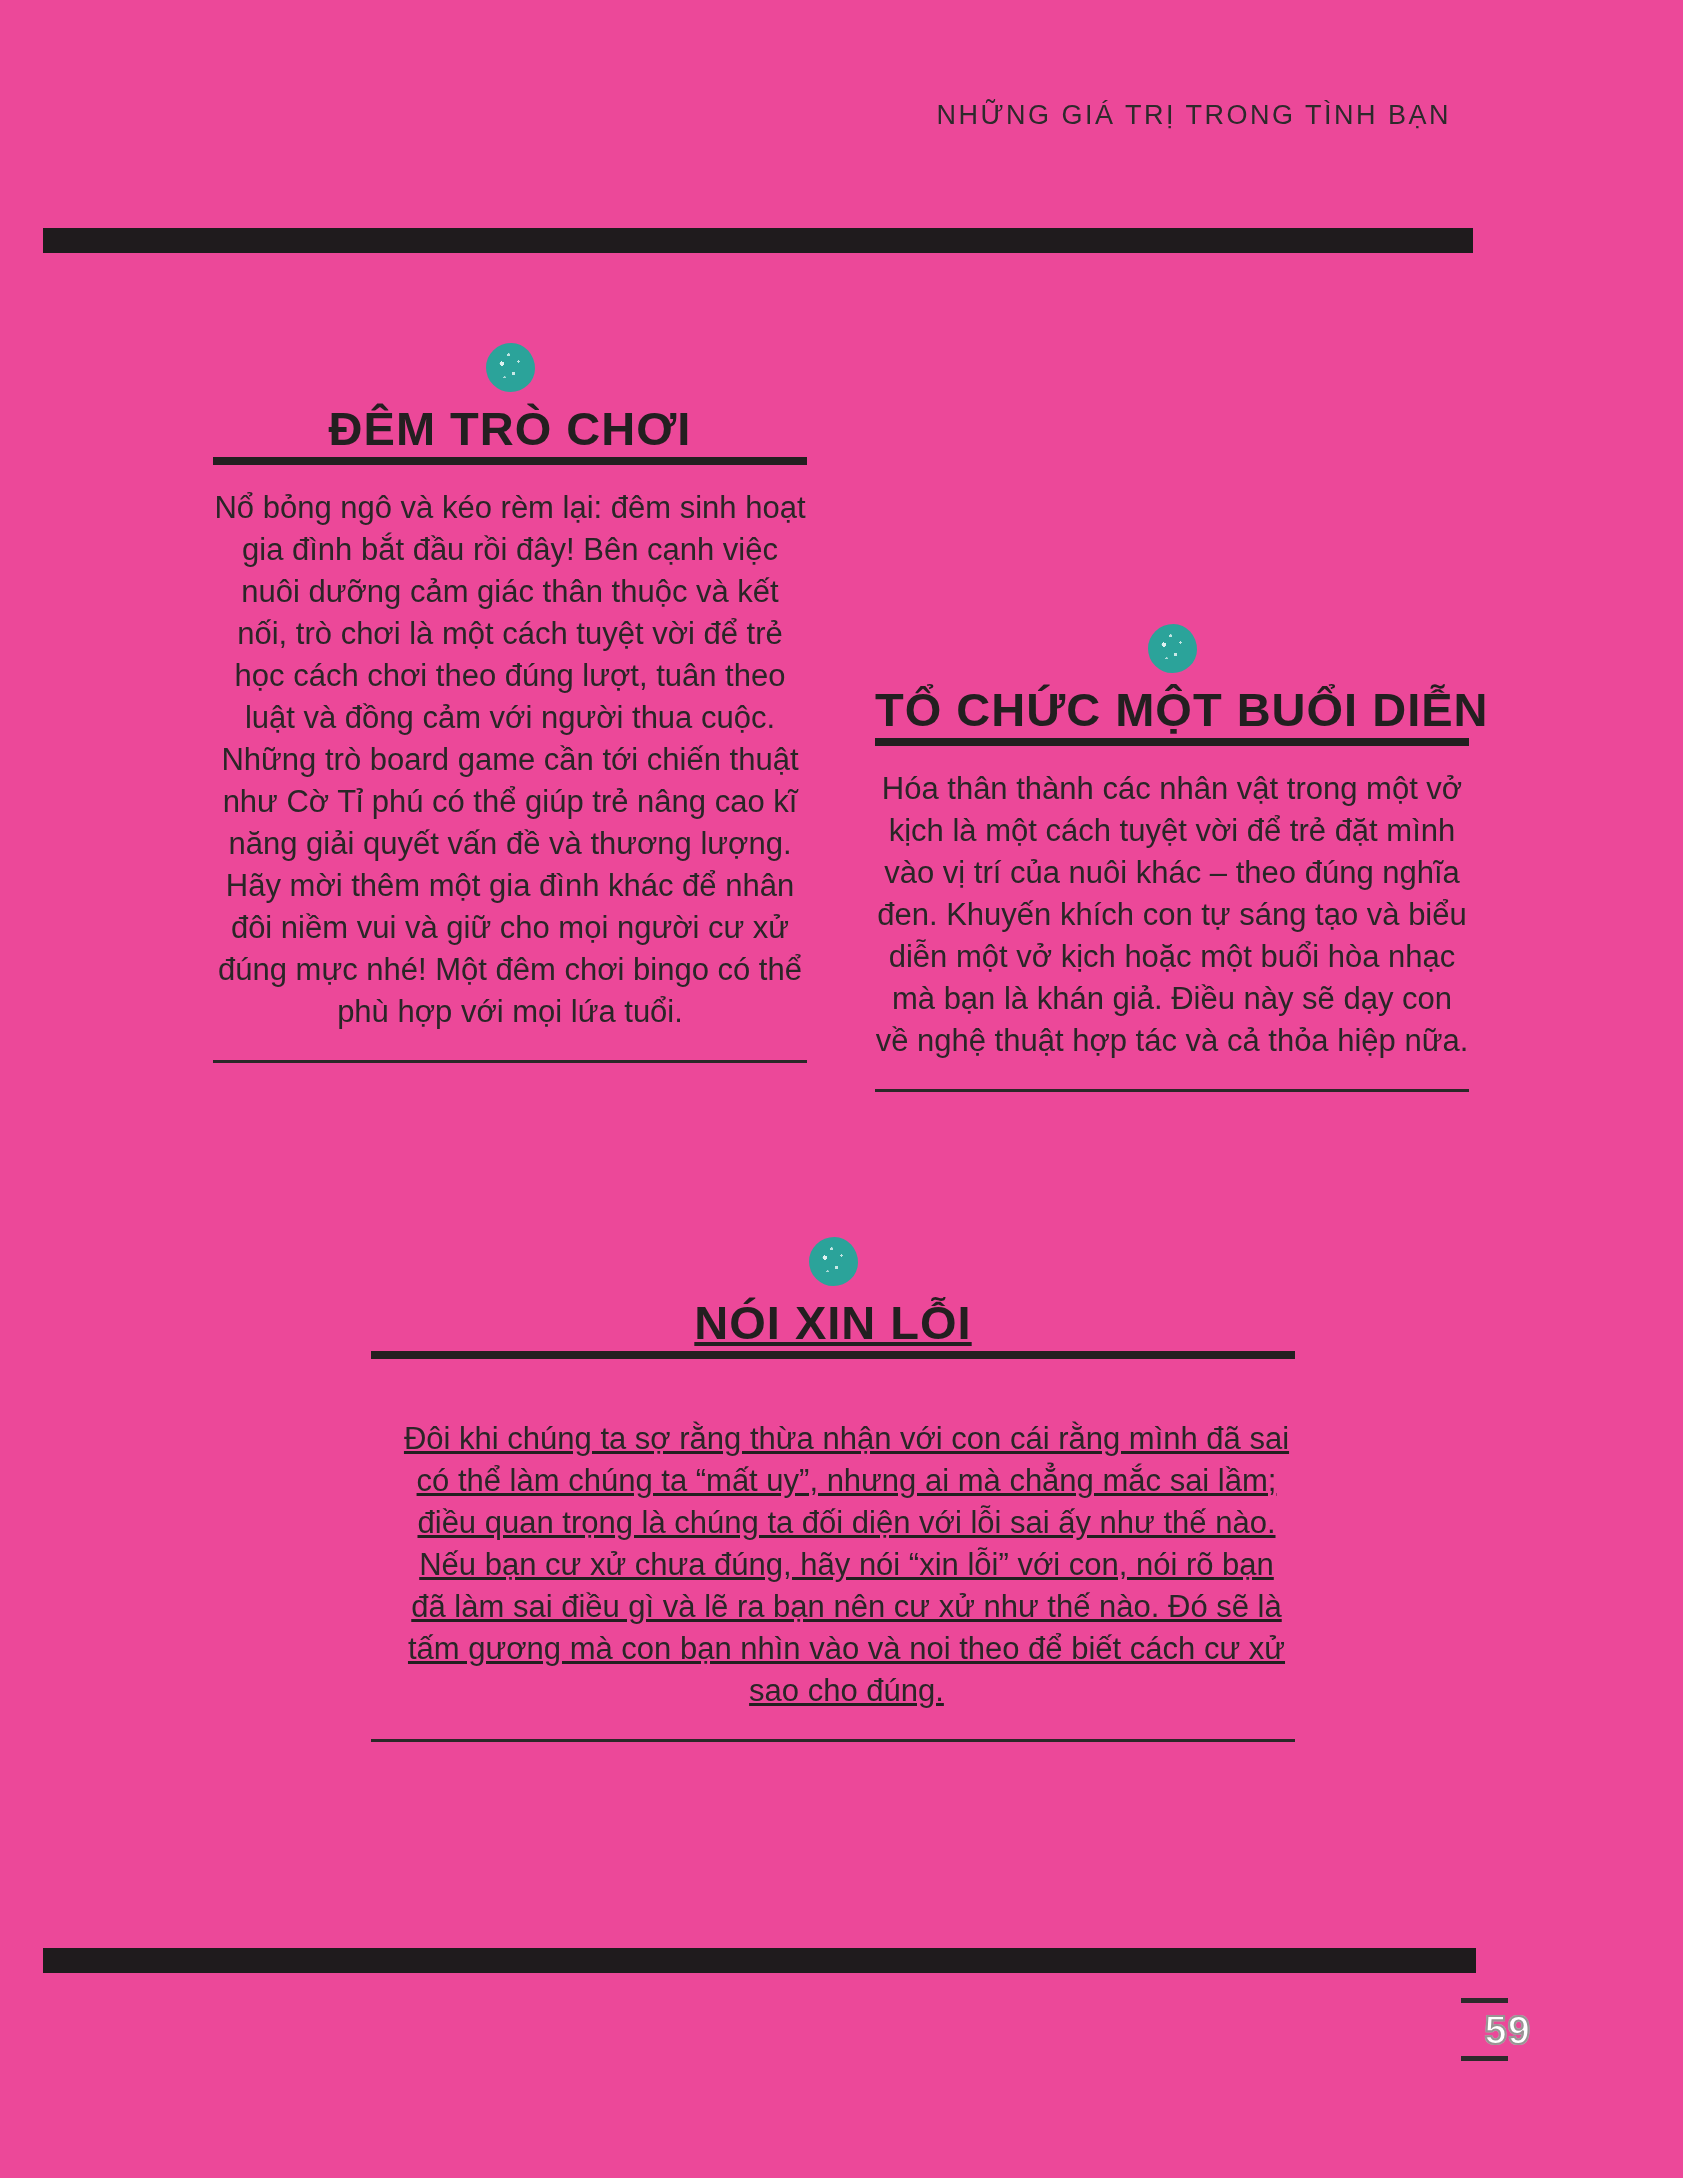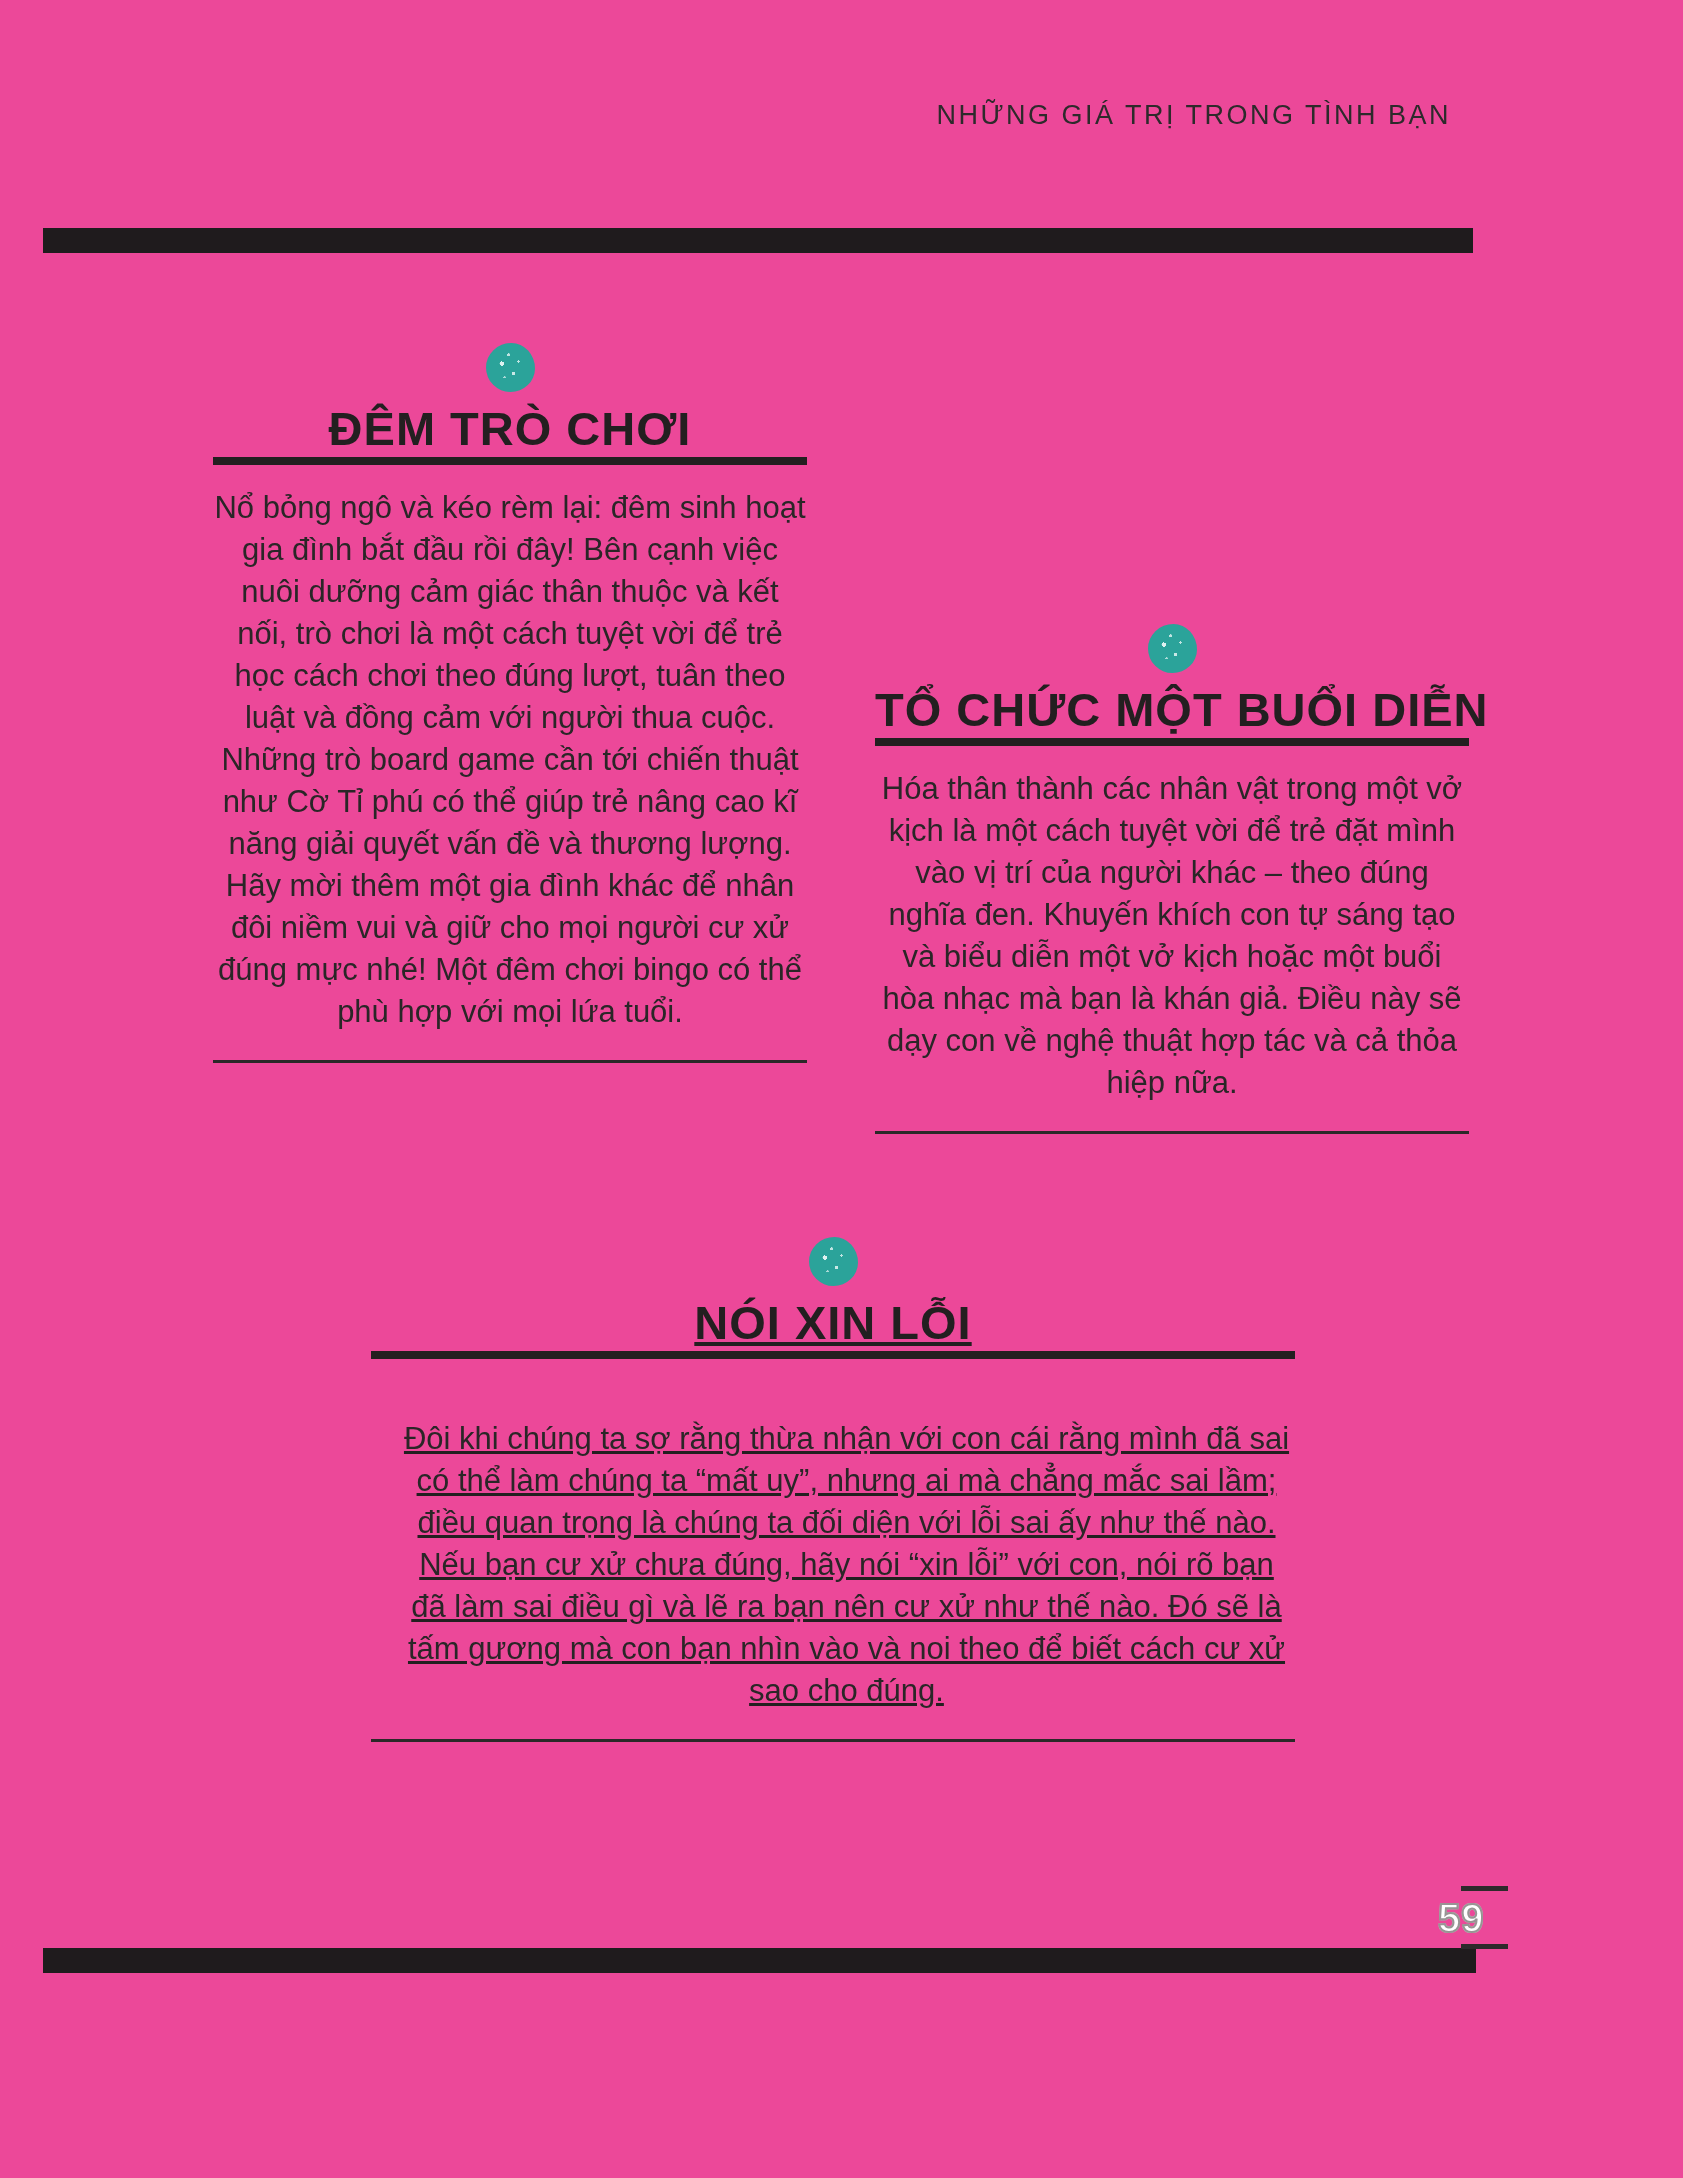--- a/index.html
+++ b/index.html
@@ -43,21 +43,21 @@
     margin:22px 0 0 0;
     font-size:31px;line-height:42px;font-weight:400;
     color:#2a2627;
   }
   .rule-thin{height:3px;background:#2b2828;margin-top:27px;}
   .card.sec1{left:213px;top:343px;width:594px;}
   .card.sec2{left:875px;top:624px;width:594px;}
   .card.sec3{left:371px;top:1237px;width:924px;text-decoration:underline;}
   .card.sec3 .card-body{margin-top:59px;margin-left:27px;}
   
-  .folio{position:absolute;left:1438px;top:1886px;width:93px;text-align:left;}
+  .folio{position:absolute;left:1438px;top:1998px;width:93px;text-align:right;}
   .folio-dash{width:47px;height:5px;background:#2d2a2b;margin:0 auto;}
   .folio-number{
     margin:7px 0 6px 0;
     font-size:40px;line-height:40px;font-weight:700;letter-spacing:1px;
     color:#ffffff;
     -webkit-text-stroke:2px #989494;
     text-shadow:
       1px 1px 0 #b5b2b2,-1px -1px 0 #b5b2b2,
       1px -1px 0 #b5b2b2,-1px 1px 0 #b5b2b2;
   }
@@ -76,21 +76,21 @@
     <h2 class="card-title">ĐÊM TRÒ CHƠI</h2>
     <div class="rule-thick"></div>
     <p class="card-body">Nổ bỏng ngô và kéo rèm lại: đêm sinh hoạt gia đình bắt đầu rồi đây! Bên cạnh việc nuôi dưỡng cảm giác thân thuộc và kết nối, trò chơi là một cách tuyệt vời để trẻ học cách chơi theo đúng lượt, tuân theo luật và đồng cảm với người thua cuộc. Những trò board game cần tới chiến thuật như Cờ Tỉ phú có thể giúp trẻ nâng cao kĩ năng giải quyết vấn đề và thương lượng. Hãy mời thêm một gia đình khác để nhân đôi niềm vui và giữ cho mọi người cư xử đúng mực nhé! Một đêm chơi bingo có thể phù hợp với mọi lứa tuổi.</p>
     <div class="rule-thin"></div>
   </section>
 
   <section class="card sec2">
     <div class="card-dot"></div>
     <h2 class="card-title">TỔ CHỨC MỘT BUỔI DIỄN</h2>
     <div class="rule-thick"></div>
-    <p class="card-body">Hóa thân thành các nhân vật trong một vở kịch là một cách tuyệt vời để trẻ đặt mình vào vị trí của người khác – theo đúng nghĩa đen. Khuyến khích con tự sáng tạo và biểu diễn một vở kịch hoặc một buổi hòa nhạc mà bạn là khán giả. Điều này sẽ dạy con về nghệ thuật hợp tác và cả thỏa hiệp nữa.</p>
+    <p class="card-body">Hóa thân thành các nhân vật trong một vở kịch là một cách tuyệt vời để trẻ đặt mình vào vị trí của nuôi khác – theo đúng nghĩa đen. Khuyến khích con tự sáng tạo và biểu diễn một vở kịch hoặc một buổi hòa nhạc mà bạn là khán giả. Điều này sẽ dạy con về nghệ thuật hợp tác và cả thỏa hiệp nữa.</p>
     <div class="rule-thin"></div>
   </section>
 
   <section class="card sec3">
     <div class="card-dot"></div>
     <h2 class="card-title">NÓI XIN LỖI</h2>
     <div class="rule-thick"></div>
     <p class="card-body">Đôi khi chúng ta sợ rằng thừa nhận với con cái rằng mình đã sai có thể làm chúng ta “mất uy”, nhưng ai mà chẳng mắc sai lầm; điều quan trọng là chúng ta đối diện với lỗi sai ấy như thế nào. Nếu bạn cư xử chưa đúng, hãy nói “xin lỗi” với con, nói rõ bạn đã làm sai điều gì và lẽ ra bạn nên cư xử như thế nào. Đó sẽ là tấm gương mà con bạn nhìn vào và noi theo để biết cách cư xử sao cho đúng.</p>
     <div class="rule-thin"></div>
   </section>

